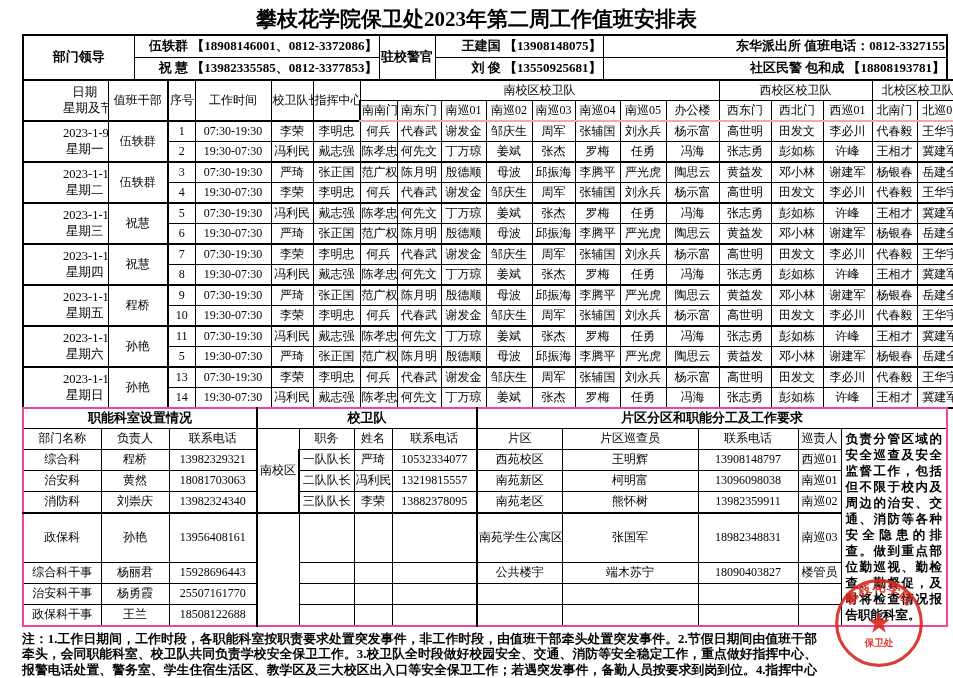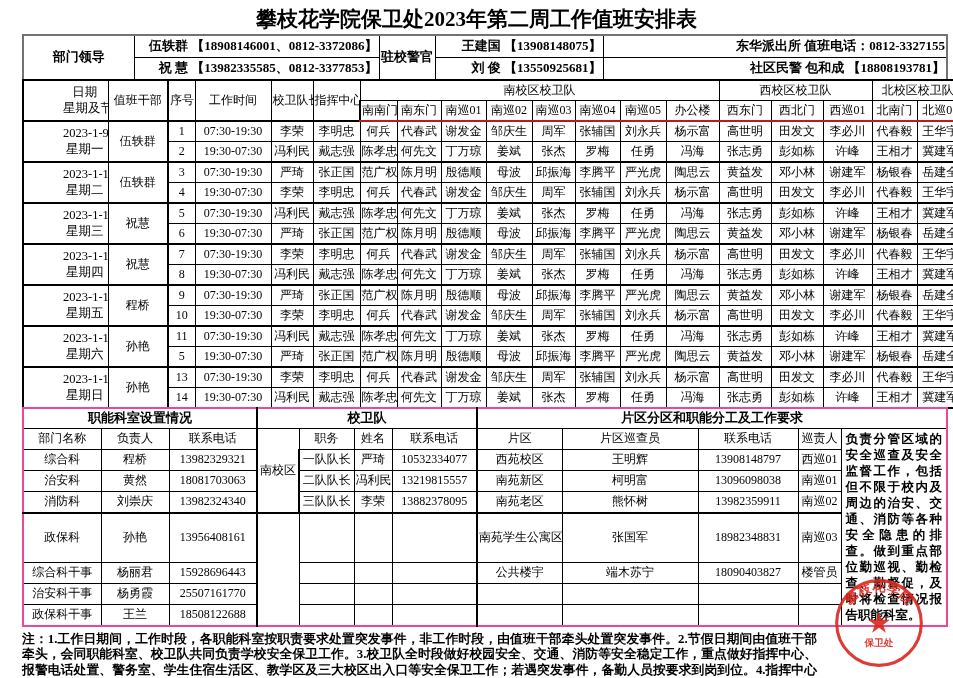--- a/index.html
+++ b/index.html
@@ -2,27 +2,27 @@
 <html><head>
 <meta charset="utf-8">
 <style>
   html,body{margin:0;padding:0;background:#fff;}
   body{width:953px;height:678px;font-family:"Liberation Serif","DejaVu Serif",serif;color:#000;position:relative;overflow:hidden;}
   .page{position:relative;width:953px;height:674px;border-radius:17px;}
   .title{text-align:center;font-size:21px;font-weight:bold;margin:0;padding-top:5px;height:29px;line-height:29px;}
   table{border-collapse:collapse;table-layout:fixed;margin-left:22px;width:924px;background:#fff;}
   td,th{border:1px solid #000;text-align:center;vertical-align:middle;padding:0 1px;font-weight:normal;font-size:12px;line-height:1.15;white-space:nowrap;overflow:hidden;}
   
-  .top-table{border:2px solid #737373;}
+  .top-table{border:2px solid #000000;}
   .top-table td{height:21px;font-size:13px;font-weight:bold;}
   .top-table td.lft{text-align:right;padding-left:14px;}
   
   .sched{border:2px solid #000;margin-top:-2px;}
   .sched th{font-size:12px;font-weight:normal;height:19px;}
-  .sched thead tr:last-child th{border-bottom:2px solid #b91c1c;}
+  .sched thead tr:last-child th{border-bottom:2px solid #fca5a5;}
   .sched tbody td{height:19px;}
   .sched tr.group-start td{border-top:2px solid #000;}
   .sched .thickL{border-left:2px solid #000;}
   .date-cell div{line-height:1.25;font-size:12.5px;margin-left:38px;}
   
   .bottom{border:2px solid #ec4899;margin-top:-2px;}
   .bottom td{height:20px;}
   .bottom td.sec-title{font-weight:bold;font-size:13px;height:19px;}
   .bottom td.thickT{border-top:2px solid #000;}
   .bottom td.thickL{border-left:2px solid #000;}

